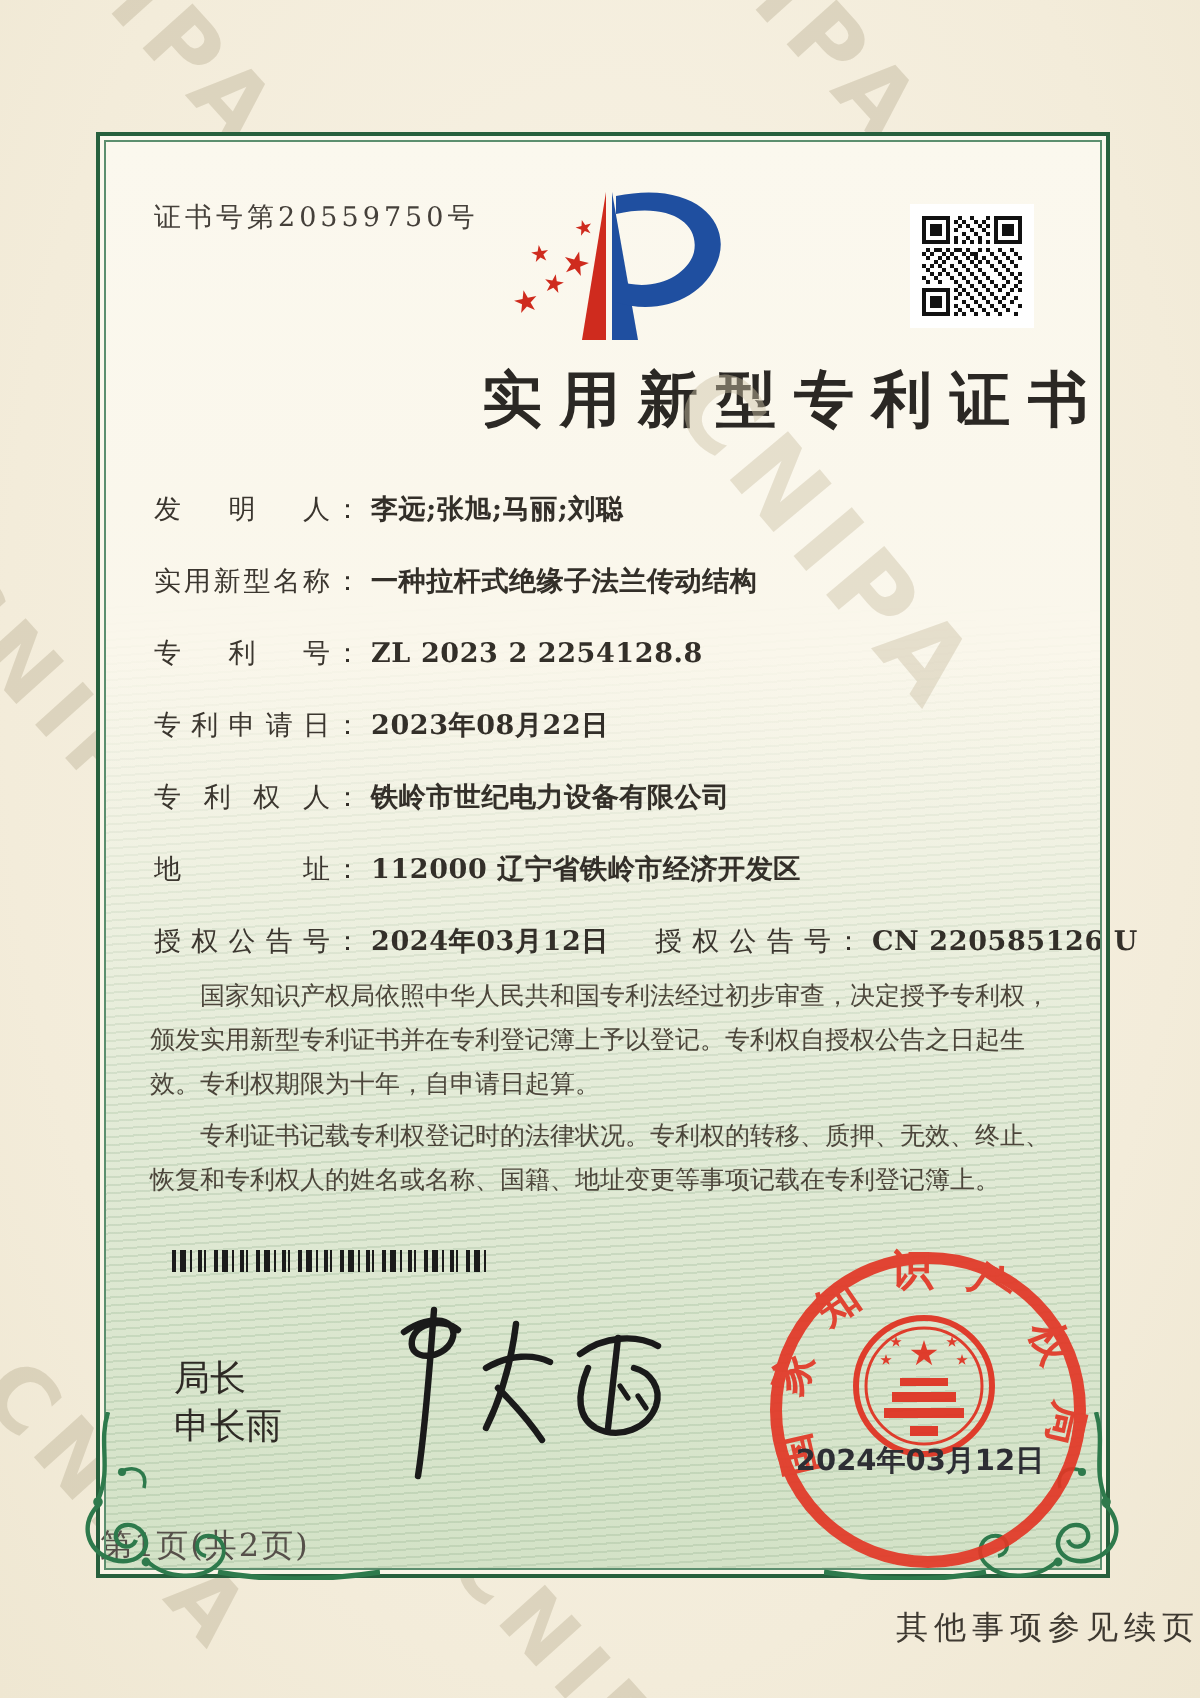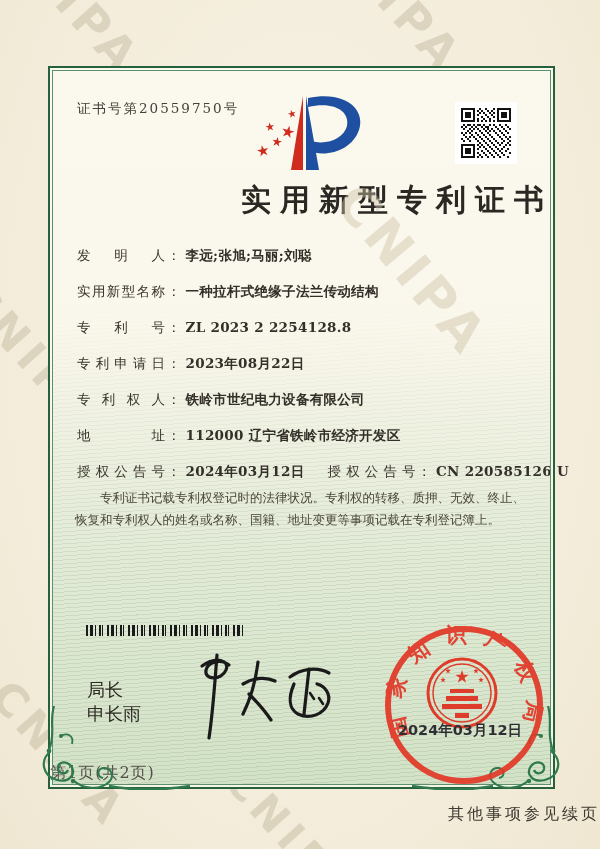--- a/index.html
+++ b/index.html
@@ -120,20 +120,21 @@
       </div>
       <div class="frow">
         <span class="flabel">地址</span><span class="colon">：</span><span class="fvalue">112000 辽宁省铁岭市经济开发区</span>
       </div>
       <div class="frow">
         <span class="flabel">授权公告号</span><span class="colon">：</span><span class="fvalue fixed">2024年03月12日</span><span class="flabel pair2">授权公告号</span><span class="colon">：</span><span class="fvalue">CN 220585126 U</span>
       </div>
     </div>
 
     <div class="paras">
+      <p>国家知识产权局依照中华人民共和国专利法经过初步审查，决定授予专利权，颁发实用新型专利证书并在专利登记簿上予以登记。专利权自授权公告之日起生效。专利权期限为十年，自申请日起算。</p>
       <p>专利证书记载专利权登记时的法律状况。专利权的转移、质押、无效、终止、恢复和专利权人的姓名或名称、国籍、地址变更等事项记载在专利登记簿上。</p>
     </div>
 
     <div class="barcode"></div>
 
     <div class="official">
       <div>局长</div>
       <div>申长雨</div>
     </div>
 

